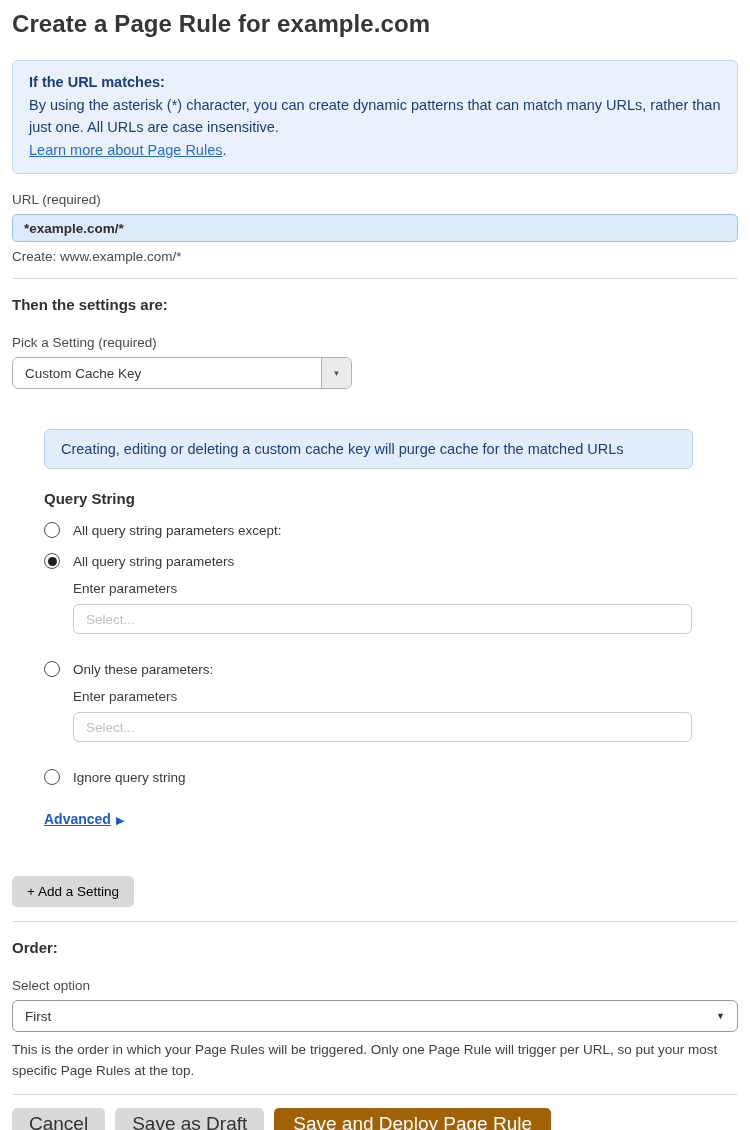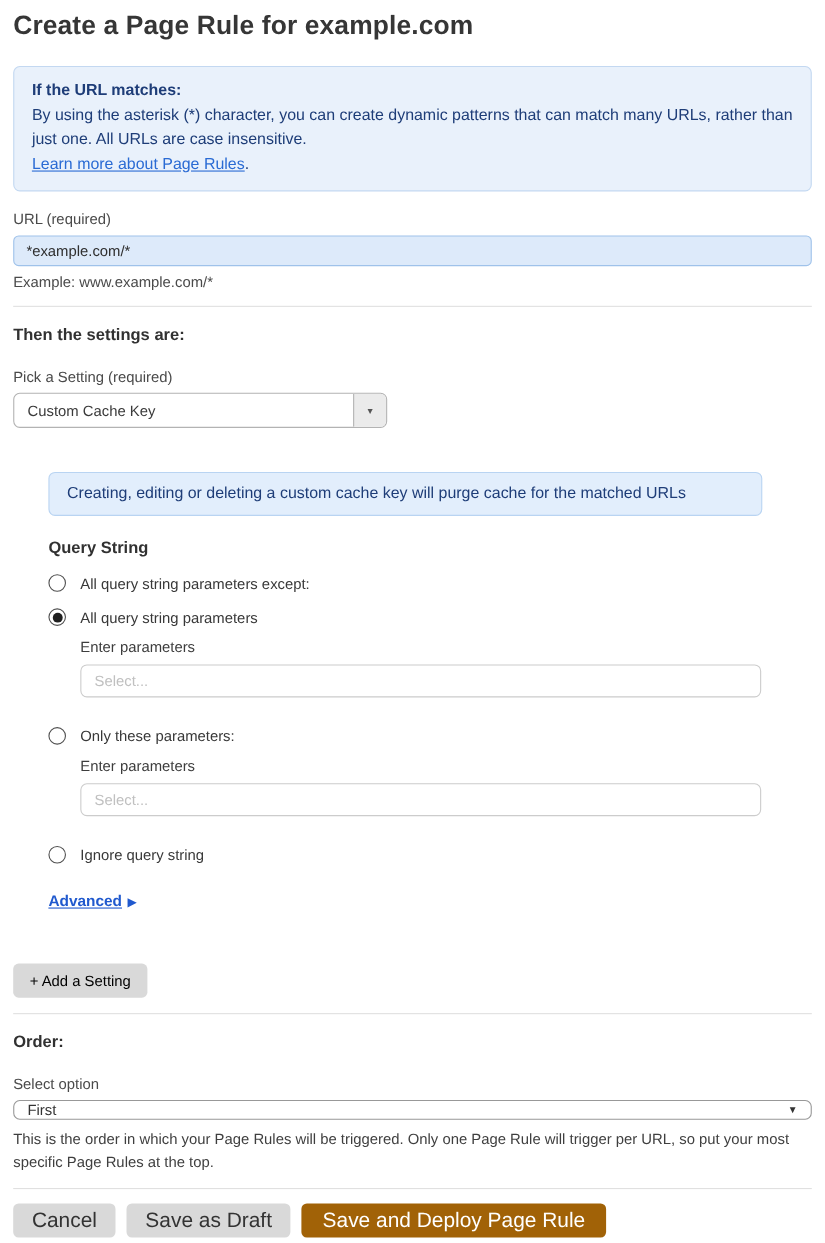--- a/index.html
+++ b/index.html
@@ -32,20 +32,21 @@
   .field-label { font-size: 13.5px; color: #4a4a4a; display: block; }
   .helper-text { font-size: 13.5px; color: #4a4a4a; }
 
   
   .url-label { margin-top: 18px; }
   .url-input {
     margin-top: 7px; width: 726px; height: 28px;
     background: #ddeafa; border: 1px solid #9fc2ea; border-radius: 5px;
     padding: 0 11px; font-size: 13.5px; color: #2f2f2f;
     font-family: "Liberation Sans", sans-serif;
+    font-weight: bold;
   }
   .url-helper { margin-top: 7px; }
 
   hr.divider { border: none; border-top: 1px solid #e0e0e0; margin: 14px 0 0 0; }
 
   .section-heading {
     font-size: 15px; font-weight: bold; color: #313131; margin: 17px 0 0 0;
   }
 
   .pick-label { margin-top: 22px; }
@@ -109,21 +110,21 @@
 
   
   .add-setting-btn {
     margin-top: 49px; background: #d9d9d9; border: none; border-radius: 5px;
     padding: 0 15px; height: 31px; font-size: 13.5px; color: #000000;
     font-family: "Liberation Sans", sans-serif; cursor: pointer;
   }
 
   .order-label { margin-top: 22px; }
   .order-select {
-    margin-top: 7px; width: 726px; height: 18px;
+    margin-top: 7px; width: 726px; height: 32px;
     border: 1px solid #989898; border-radius: 6px; background: #fff;
     display: flex; align-items: center; justify-content: space-between;
     padding: 0 12px; cursor: pointer;
   }
   .order-select .select-text { font-size: 13.5px; color: #333; }
   .order-select .select-arrow { font-size: 9px; color: #333; }
   .order-helper { margin-top: 7px; font-size: 13.5px; color: #3f3f3f; line-height: 21px; width: 726px; }
 
   hr.divider-bottom { border: none; border-top: 1px solid #e0e0e0; margin: 13px 0 0 0; }
 
@@ -145,21 +146,21 @@
   <h1 class="page-title">Create a Page Rule for example.com</h1>
 
   <div class="info-box">
     <div class="info-heading">If the URL matches:</div>
     <div class="info-body">By using the asterisk (*) character, you can create dynamic patterns that can match many URLs, rather than just one. All URLs are case insensitive.</div>
     <div class="info-link-line"><a>Learn more about Page Rules</a><span>.</span></div>
   </div>
 
   <label class="field-label url-label">URL (required)</label>
   <input class="url-input" type="text" value="*example.com/*" style="">
-  <div class="helper-text url-helper">Example: www.example.com/*</div>
+  <div class="helper-text url-helper">Create: www.example.com/*</div>
 
   <hr class="divider">
 
   <h2 class="section-heading">Then the settings are:</h2>
 
   <label class="field-label pick-label">Pick a Setting (required)</label>
   <div class="setting-select">
     <span class="select-text">Custom Cache Key</span>
     <span class="select-arrow">▼</span>
   </div>

